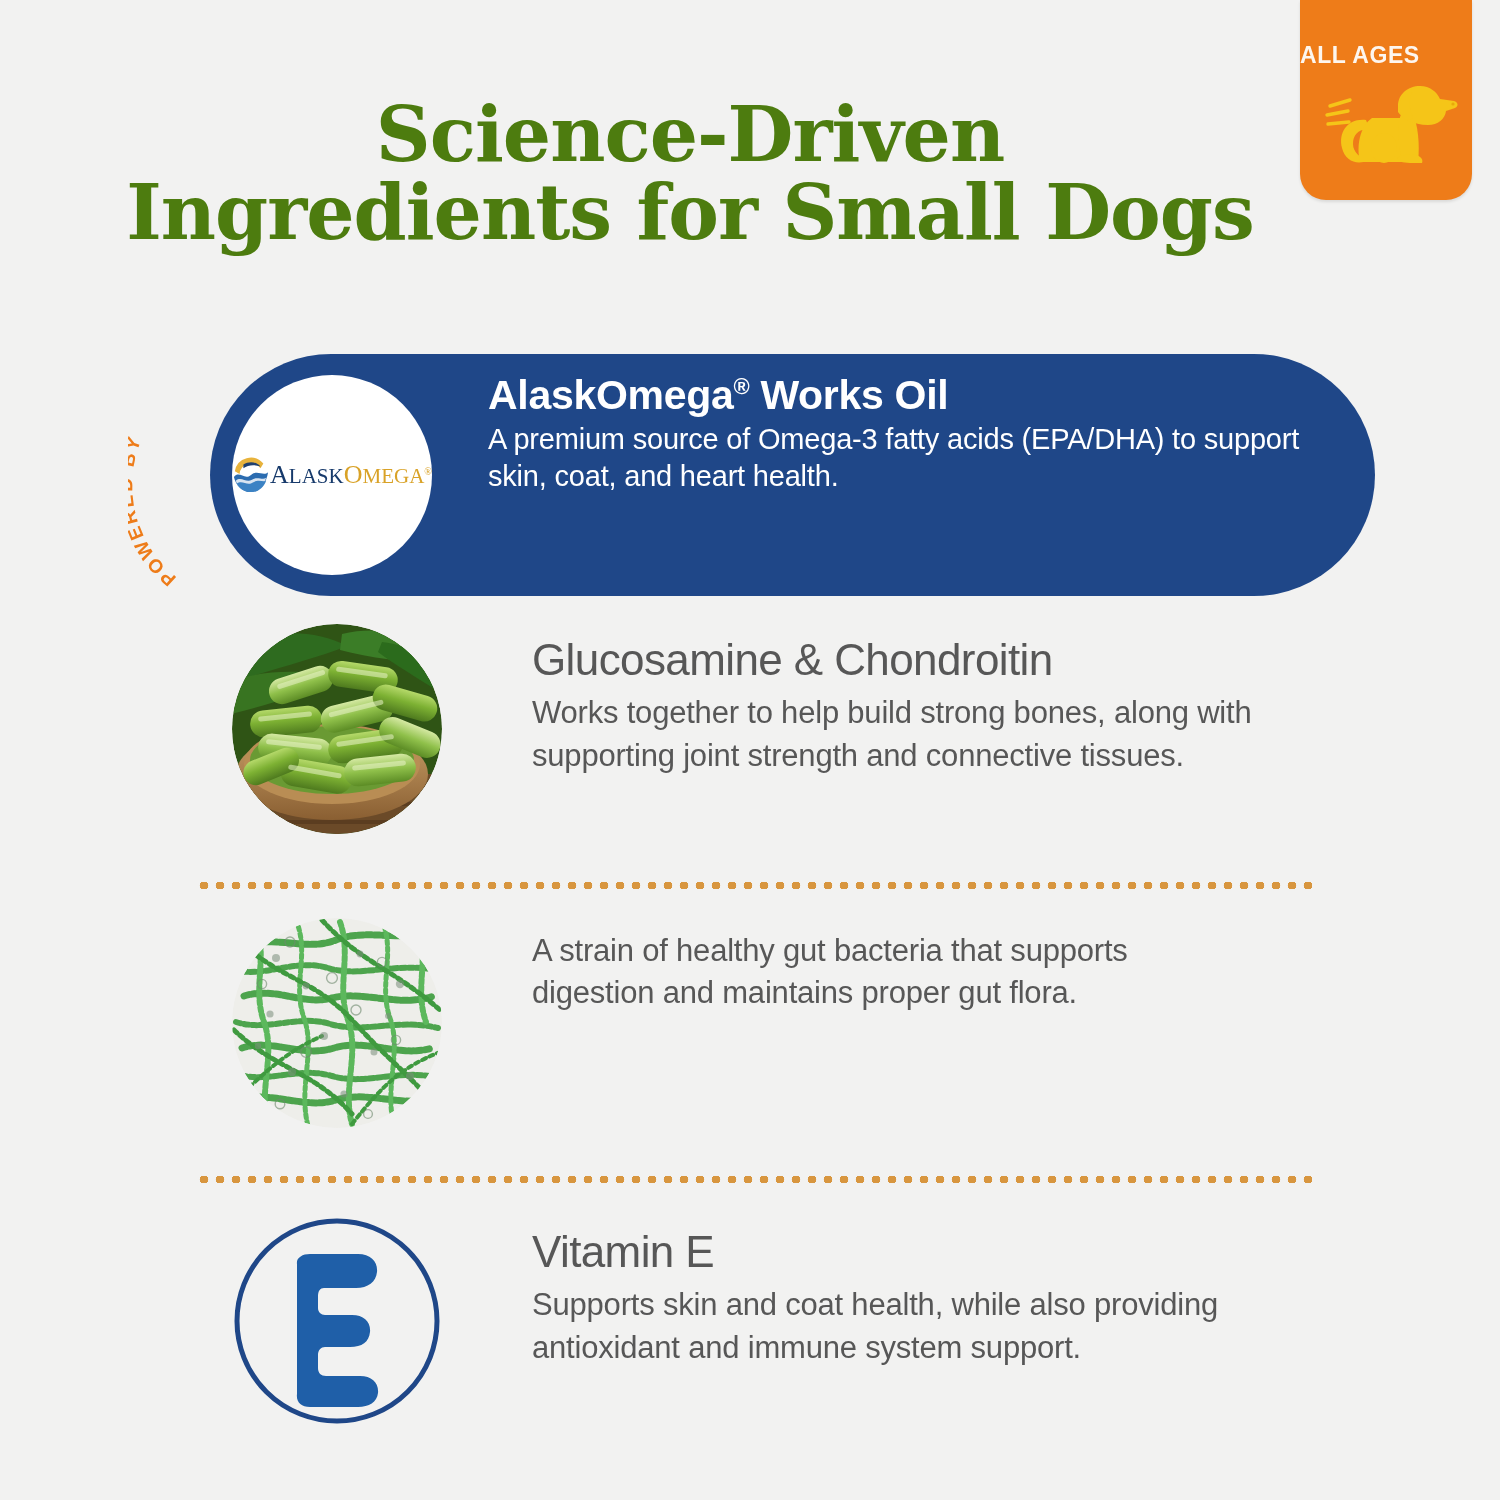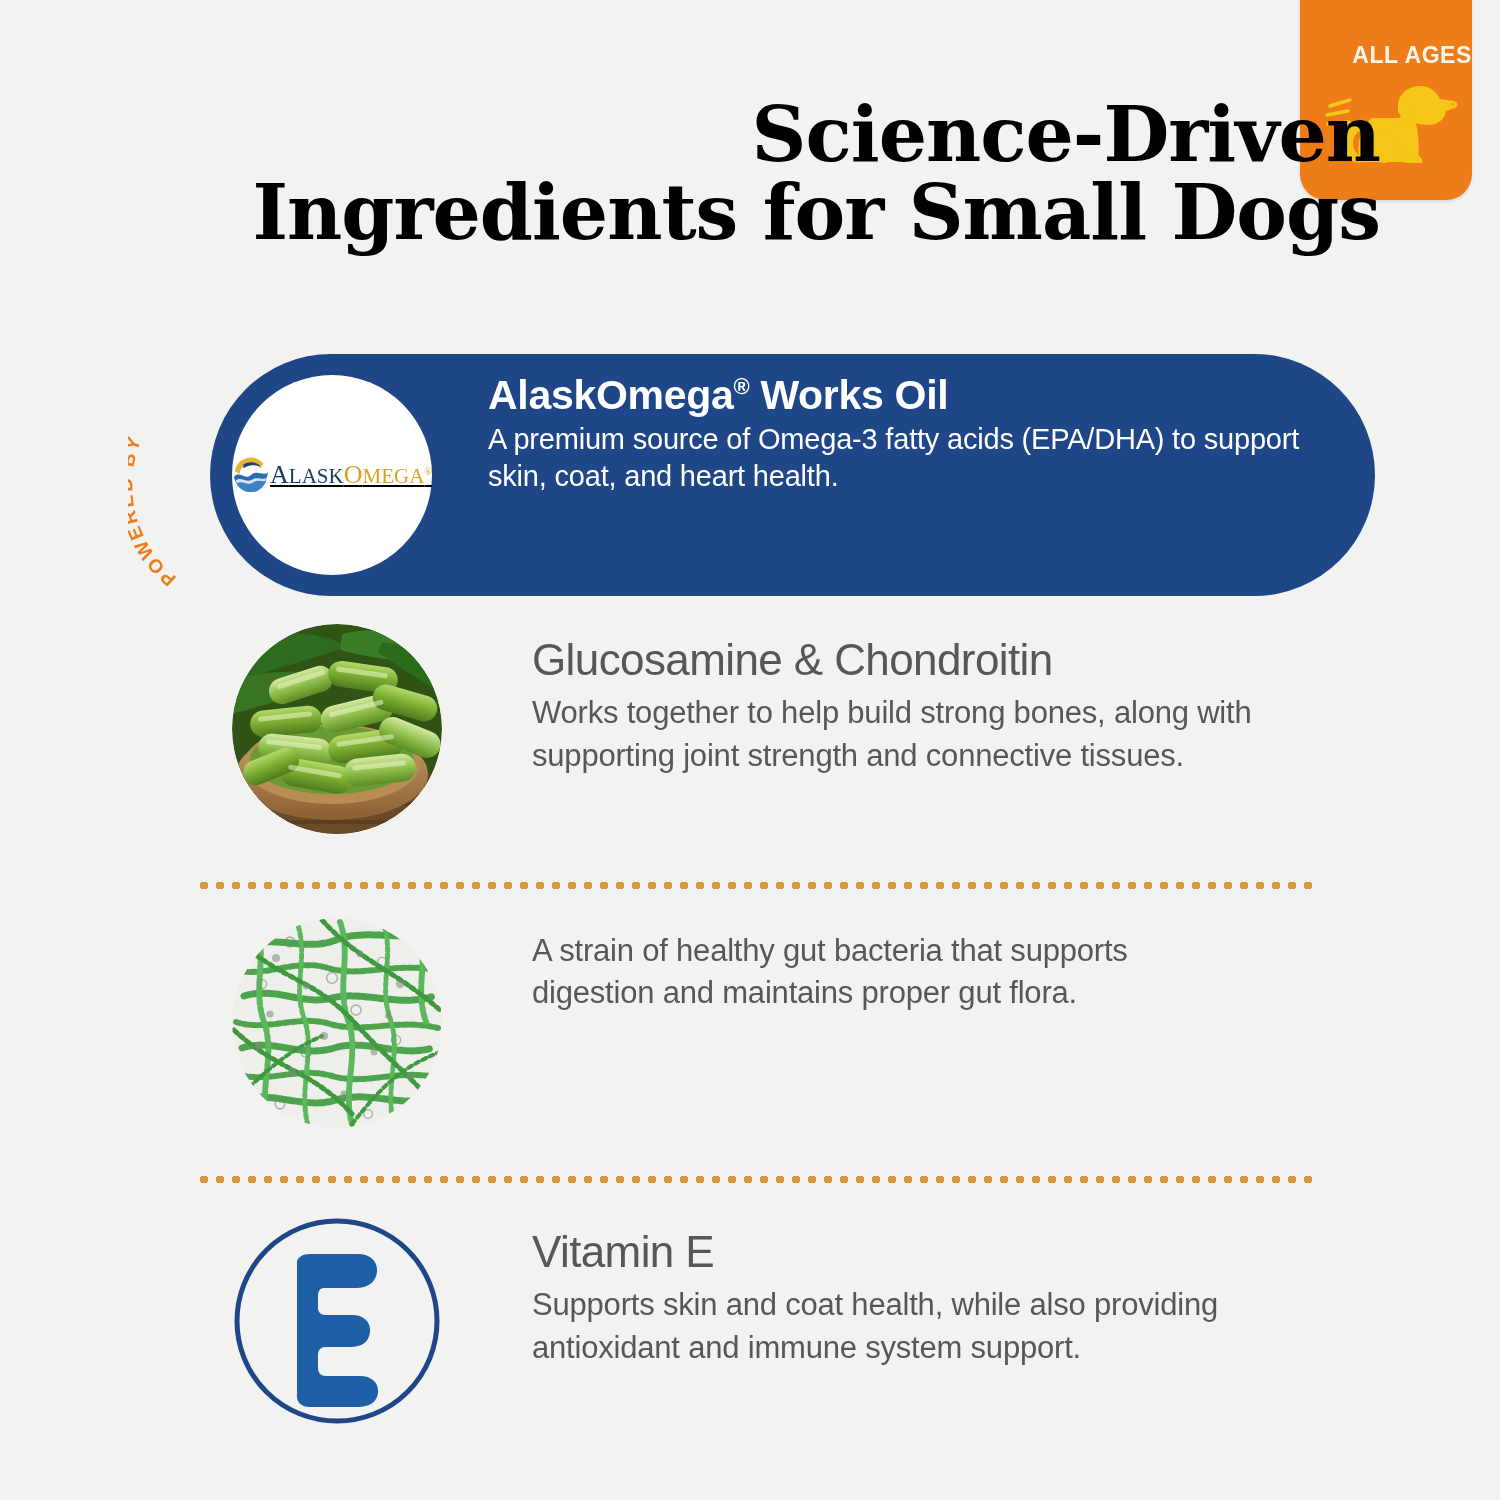--- a/index.html
+++ b/index.html
@@ -27,43 +27,43 @@
     height: 200px;
     background: #EE7C19;
     border-radius: 0 0 26px 26px;
     box-shadow: 0 2px 3px rgba(0,0,0,0.10);
   }
   #badge-label {
     position: absolute;
     top: 42px;
     left: 0;
     width: 100%;
-    text-align: right;
+    text-align: left;
     color: #fdf6ef;
     font-weight: bold;
     font-size: 23px;
     letter-spacing: 0.6px;
     font-family: "Liberation Sans", sans-serif;
   }
   #badge-dog {
     position: absolute;
     left: 14px;
     top: 62px;
     width: 150px;
     height: 120px;
   }
 
   
   #title {
     position: absolute;
     left: 0;
     top: 96px;
     width: 1380px;
-    text-align: right;
-    color: #000000;
+    text-align: center;
+    color: #4d7c0f;
     font-family: "DejaVu Serif", serif;
     font-weight: bold;
     font-size: 76px;
     line-height: 1.03;
     letter-spacing: -1px;
   }
   #title .l1 { display:block; }
   #title .l2 { display:block; }
 
   
@@ -85,21 +85,20 @@
     border-radius: 50%;
     background: #ffffff;
     display: flex;
     align-items: center;
     justify-content: center;
   }
   #logo-mark {
     display: flex;
     align-items: center;
     gap: 0;
-    text-decoration: underline;
   }
   #logo-emblem { width: 38px; height: 38px; flex: none; }
   #logo-wordmark {
     font-family: "Liberation Serif", serif;
     font-size: 21px;
     line-height: 1;
     white-space: nowrap;
   }
   #logo-wordmark .w1 { color: #173a6b; }
   #logo-wordmark .w1 .cap { font-size: 26px; }

